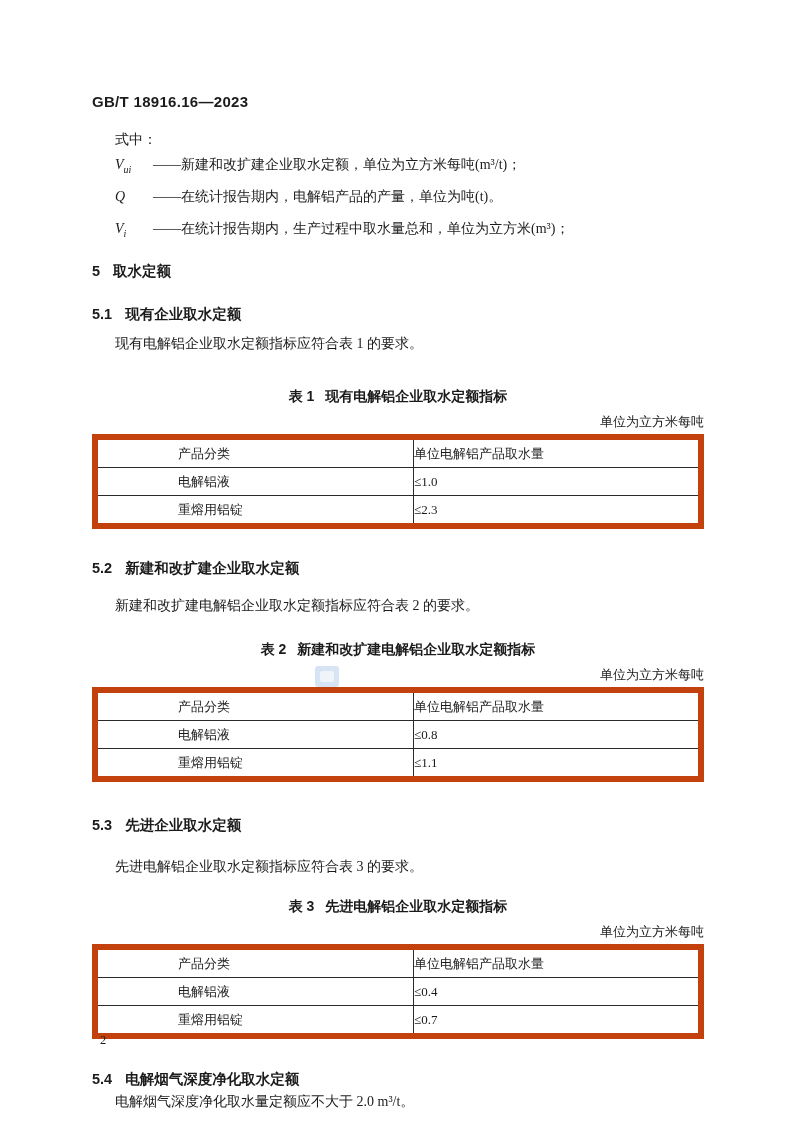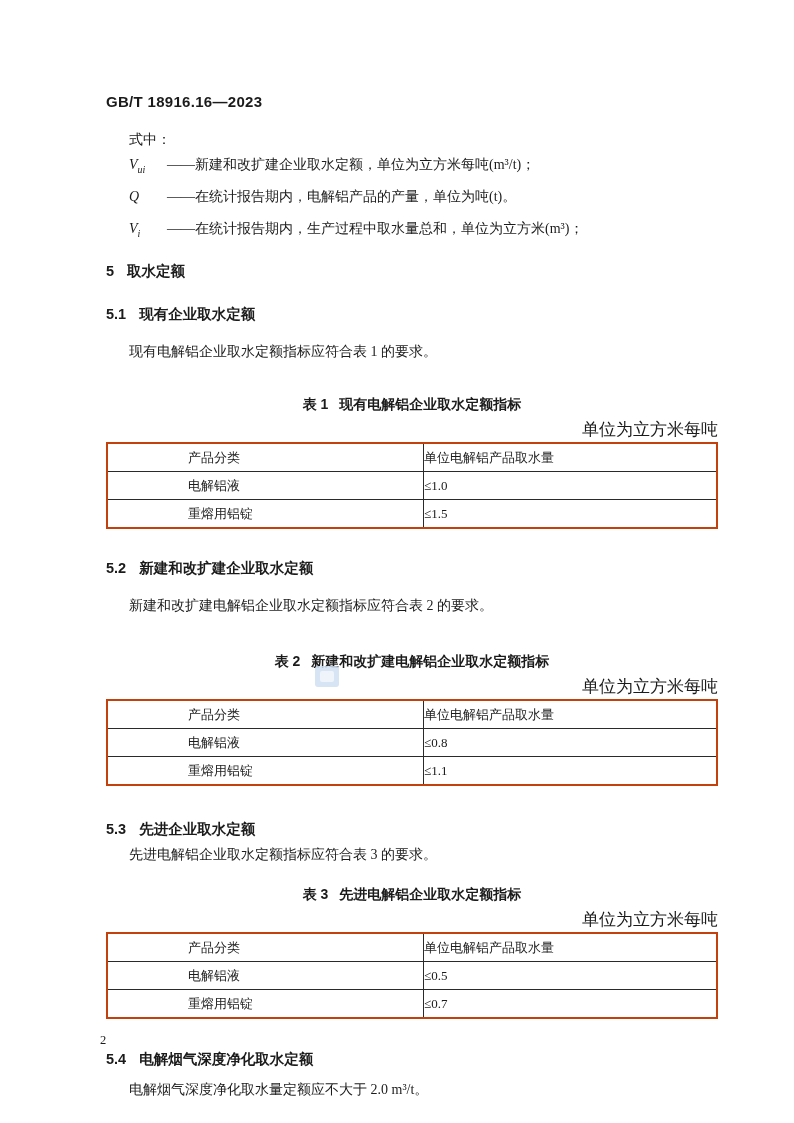--- a/index.html
+++ b/index.html
@@ -5,21 +5,21 @@
   html, body { margin: 0; padding: 0; background: #ffffff; }
   .page {
     position: relative;
     width: 794px;
     height: 1123px;
     background: #ffffff;
     color: #1b1b1b;
     font-family: "Liberation Serif", "DejaVu Serif", serif;
     overflow: hidden;
   }
-  .content { position: absolute; left: 106px; top: 0; width: 612px; }
+  .content { position: absolute; left: 92px; top: 0; width: 612px; }
 
   .doc-header {
     margin-top: 92px;
     font-family: "Liberation Sans", "DejaVu Sans", sans-serif;
     font-weight: bold;
     font-size: 15px;
     letter-spacing: 0.3px;
     line-height: 20px;
   }
 
@@ -41,26 +41,26 @@
 
   .tbl-caption {
     text-align: center;
     font-family: "Liberation Sans", "DejaVu Sans", sans-serif;
     font-weight: bold;
     font-size: 14px;
     line-height: 22px;
   }
   .cap-label { margin-right: 11px; }
 
-  .unit-note { text-align: right; font-size: 17px; line-height: 18px; }
+  .unit-note { text-align: right; font-size: 13px; line-height: 18px; }
 
   table.quota {
     width: 100%;
     border-collapse: collapse;
-    border: 2px solid #c2410c;
+    border: 6px solid #c2410c;
     font-size: 13px;
     table-layout: fixed;
   }
   table.quota th, table.quota td {
     border: 1px solid #2a2a2a;
     height: 27px;
     font-weight: normal;
     padding: 0;
     vertical-align: middle;
   }
@@ -115,49 +115,49 @@
       <span class="sym"><i>V</i><sub>i</sub></span><span class="def-text">——在统计报告期内，生产过程中取水量总和，单位为立方米(m³)；</span>
     </div>
 
     <div class="sec-heading" style="margin-top:14px">
       <span class="h-num">5</span><span>取水定额</span>
     </div>
 
     <div class="sec-heading" style="margin-top:21px">
       <span class="h-num">5.1</span><span>现有企业取水定额</span>
     </div>
-    <div class="para" style="margin-top:16px">现有电解铝企业取水定额指标应符合表 1 的要求。</div>
+    <div class="para" style="margin-top:8px">现有电解铝企业取水定额指标应符合表 1 的要求。</div>
 
     <div class="tbl-caption" style="margin-top:30px">
       <span class="cap-label">表 1</span><span>现有电解铝企业取水定额指标</span>
     </div>
     <div class="unit-note" style="margin-top:6px">单位为立方米每吨</div>
     <table class="quota" style="margin-top:3px">
       <tbody>
           <tr>
         <th class="col1">产品分类</th>
         <th class="col2">单位电解铝产品取水量</th>
       </tr>
       <tr>
         <td class="col1">电解铝液</td>
         <td class="col2">≤1.0</td>
       </tr>
       <tr>
         <td class="col1">重熔用铝锭</td>
-        <td class="col2">≤1.5</td>
+        <td class="col2">≤2.3</td>
       </tr>
     </tbody>
       </table>
 
     <div class="sec-heading" style="margin-top:28px">
       <span class="h-num">5.2</span><span>新建和改扩建企业取水定额</span>
     </div>
     <div class="para" style="margin-top:16px">新建和改扩建电解铝企业取水定额指标应符合表 2 的要求。</div>
 
-    <div class="tbl-caption" style="margin-top:33px">
+    <div class="tbl-caption" style="margin-top:21px">
       <span class="cap-label">表 2</span><span>新建和改扩建电解铝企业取水定额指标</span>
     </div>
     <div class="unit-note" style="margin-top:6px">单位为立方米每吨</div>
     <table class="quota" style="margin-top:3px">
       <tbody>
           <tr>
         <th class="col1">产品分类</th>
         <th class="col2">单位电解铝产品取水量</th>
       </tr>
       <tr>
@@ -167,46 +167,46 @@
       <tr>
         <td class="col1">重熔用铝锭</td>
         <td class="col2">≤1.1</td>
       </tr>
     </tbody>
       </table>
 
     <div class="sec-heading" style="margin-top:32px">
       <span class="h-num">5.3</span><span>先进企业取水定额</span>
     </div>
-    <div class="para" style="margin-top:4px">先进电解铝企业取水定额指标应符合表 3 的要求。</div>
+    <div class="para" style="margin-top:20px">先进电解铝企业取水定额指标应符合表 3 的要求。</div>
 
     <div class="tbl-caption" style="margin-top:17px">
       <span class="cap-label">表 3</span><span>先进电解铝企业取水定额指标</span>
     </div>
     <div class="unit-note" style="margin-top:6px">单位为立方米每吨</div>
     <table class="quota" style="margin-top:3px">
       <tbody>
           <tr>
         <th class="col1">产品分类</th>
         <th class="col2">单位电解铝产品取水量</th>
       </tr>
       <tr>
         <td class="col1">电解铝液</td>
-        <td class="col2">≤0.5</td>
+        <td class="col2">≤0.4</td>
       </tr>
       <tr>
         <td class="col1">重熔用铝锭</td>
         <td class="col2">≤0.7</td>
       </tr>
     </tbody>
       </table>
 
     <div class="sec-heading" style="margin-top:29px">
       <span class="h-num">5.4</span><span>电解烟气深度净化取水定额</span>
     </div>
-    <div class="para" style="margin-top:9px">电解烟气深度净化取水量定额应不大于 2.0 m³/t。</div>
+    <div class="para" style="margin-top:1px">电解烟气深度净化取水量定额应不大于 2.0 m³/t。</div>
 
   </div>
 
   <div class="watermark"></div>
 
   <div class="page-number">2</div>
 </div>
 
 </body></html>

